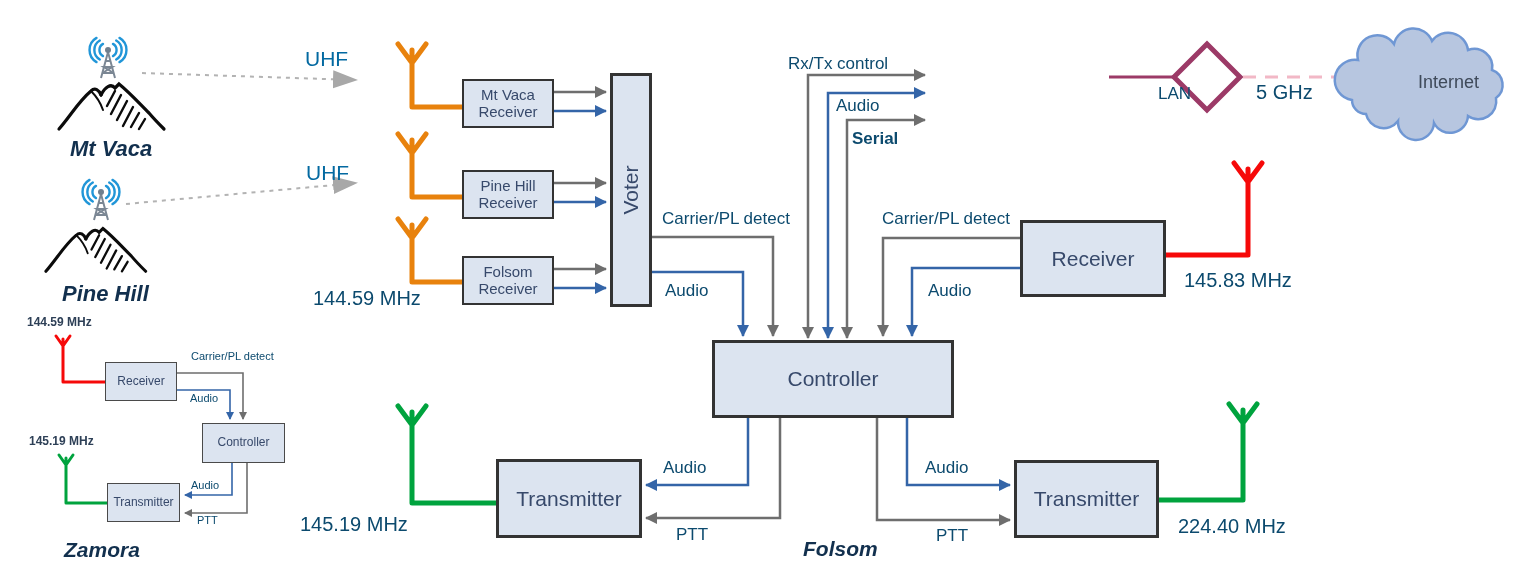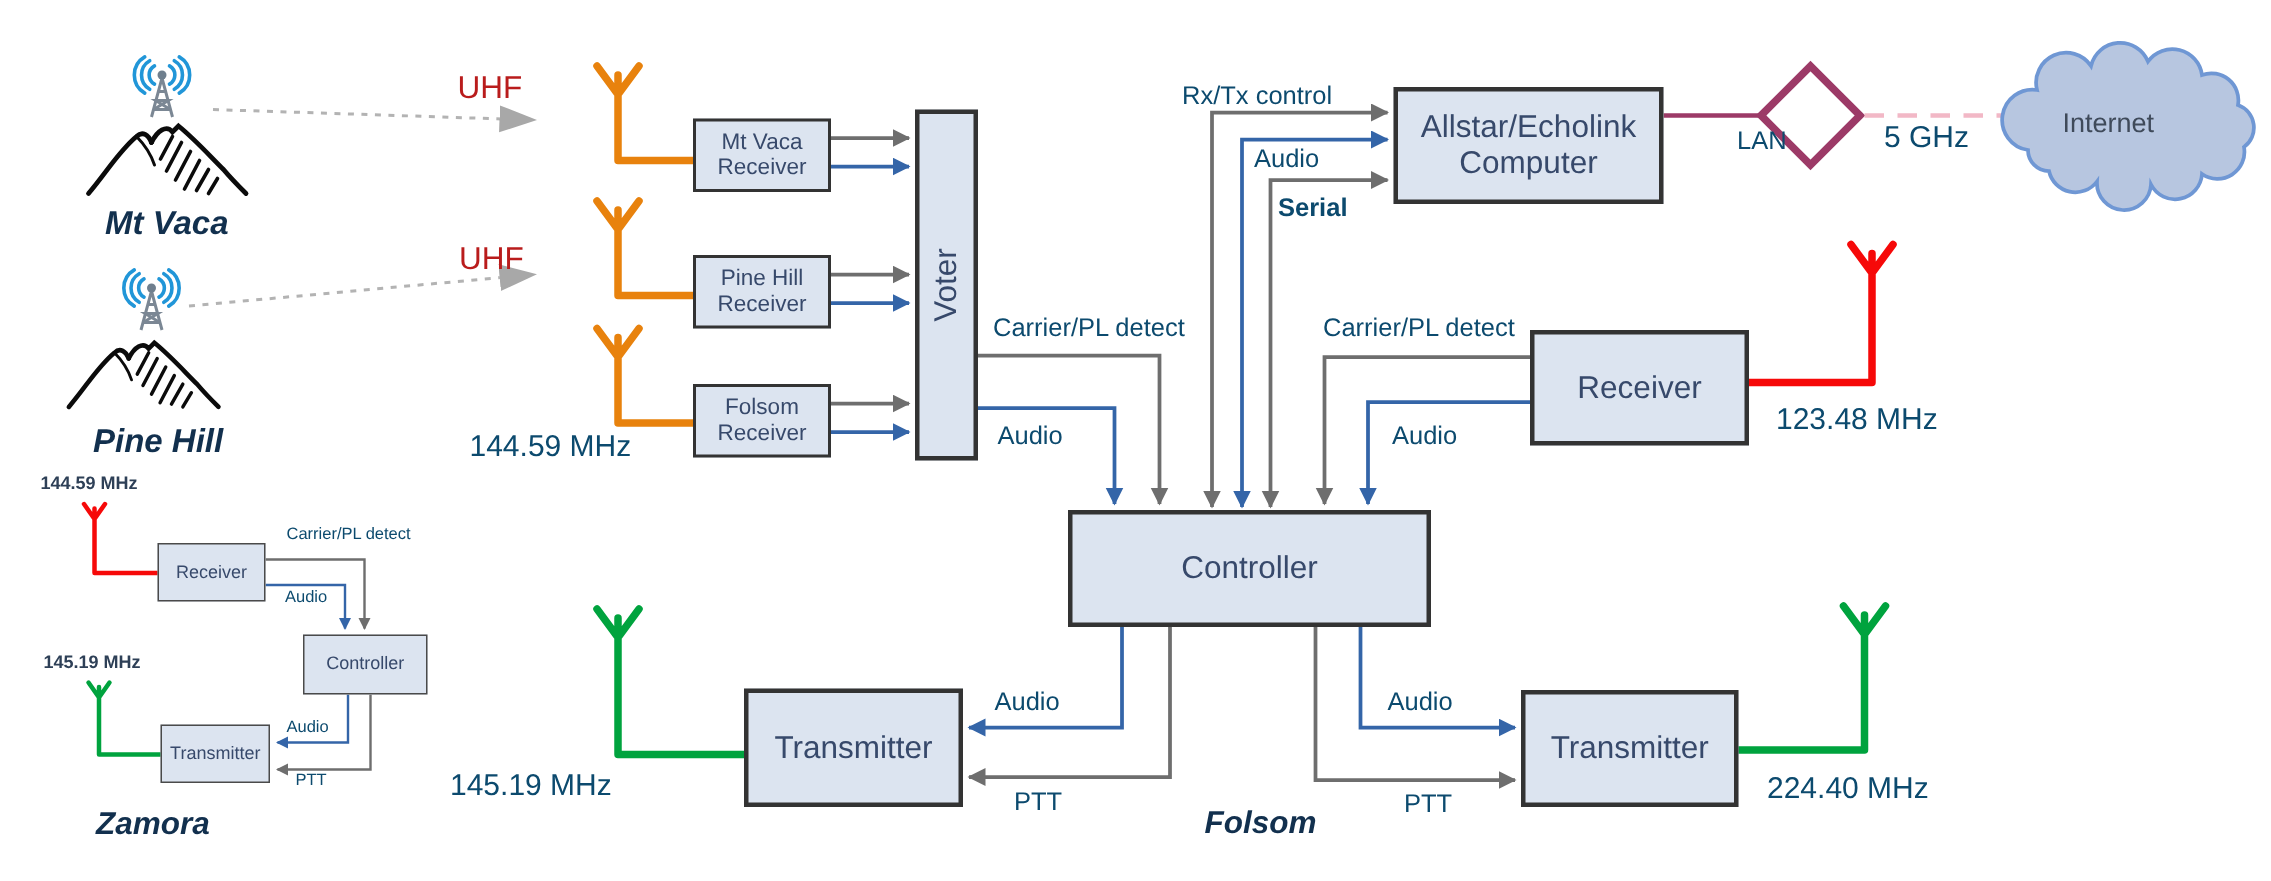--- a/index.html
+++ b/index.html
@@ -12,21 +12,21 @@
   .box.small{border-width:2.5px;font-size:15px;}
   .box.big{font-size:21px;}
   .box.zam{border-width:1.5px;font-size:12px;border-color:#4a4a4a;}
   .lbl{position:absolute;color:#0c4a6e;white-space:nowrap;z-index:3;}
   .sig{font-size:17px;}
   .sigz{font-size:11px;}
   .freq{font-size:20px;text-align:right;}
   .freqz{font-size:12px;font-weight:bold;color:#2e4057;}
   .site{font-weight:bold;font-style:italic;color:#12304e;font-size:22px;}
   .site.s2{font-size:21px;}
-  .uhf{font-size:21px;color:#b91c1c;}
+  .uhf{font-size:21px;color:#0369a1;}
   .voter-text{position:absolute;z-index:3;color:#37496b;font-size:21px;
               transform:rotate(-90deg);transform-origin:center center;}
   .net{font-size:18px;color:#3f4a5a;}
 </style>
 </head>
 <body>
 
 <div id="canvas">
 
   <svg id="wires" viewBox="0 0 1514 587" xmlns="http://www.w3.org/2000/svg">
@@ -189,24 +189,20 @@
     <span>Receiver</span>
   </div>
   <div class="box small" style="left:462px;top:256px;width:92px;height:49px;">
     <span>Folsom</span>
     <span>Receiver</span>
   </div>
 
   <div class="box" style="left:610px;top:73px;width:42px;height:234px;"></div>
   <div class="voter-text" style="left:602px;top:178px;width:58px;text-align:center;">Voter</div>
 
-  <div class="box big" style="left:929px;top:58px;width:180px;height:78px;">
-    <span>Allstar/Echolink</span>
-    <span>Computer</span>
-  </div>
 
   <div class="box big" style="left:1020px;top:220px;width:146px;height:77px;">
     <span>Receiver</span>
   </div>
 
   <div class="box big" style="left:712px;top:340px;width:242px;height:78px;">
     <span>Controller</span>
   </div>
 
   <div class="box big" style="left:496px;top:459px;width:146px;height:79px;">
@@ -232,25 +228,25 @@
 
   <div class="lbl sig" style="left:662px;top:209px;">Carrier/PL detect</div>
   <div class="lbl sig" style="left:665px;top:281px;">Audio</div>
 
   <div class="lbl sig" style="left:788px;top:54px;">Rx/Tx control</div>
   <div class="lbl sig" style="left:836px;top:96px;">Audio</div>
   <div class="lbl sig" style="left:852px;top:129px;font-weight:bold;">Serial</div>
 
   <div class="lbl sig" style="left:1118px;top:84px;margin-left:40px;">LAN</div>
   <div class="lbl freq" style="left:1256px;top:81px;">5 GHz</div>
-  <div class="lbl net" style="left:1375px;top:72px;">Internet</div>
+  <div class="lbl net" style="left:1418px;top:72px;">Internet</div>
 
   <div class="lbl sig" style="left:882px;top:209px;">Carrier/PL detect</div>
   <div class="lbl sig" style="left:928px;top:281px;">Audio</div>
-  <div class="lbl freq" style="left:1184px;top:269px;">123.48 MHz</div>
+  <div class="lbl freq" style="left:1184px;top:269px;">145.83 MHz</div>
 
   <div class="lbl sig" style="left:663px;top:458px;">Audio</div>
   <div class="lbl sig" style="left:676px;top:525px;">PTT</div>
   <div class="lbl sig" style="left:925px;top:458px;">Audio</div>
   <div class="lbl sig" style="left:936px;top:526px;">PTT</div>
 
   <div class="lbl freq" style="left:300px;top:513px;">145.19 MHz</div>
   <div class="lbl freq" style="left:1178px;top:515px;">224.40 MHz</div>
 
   <div class="lbl site" style="left:70px;top:136px;">Mt Vaca</div>

